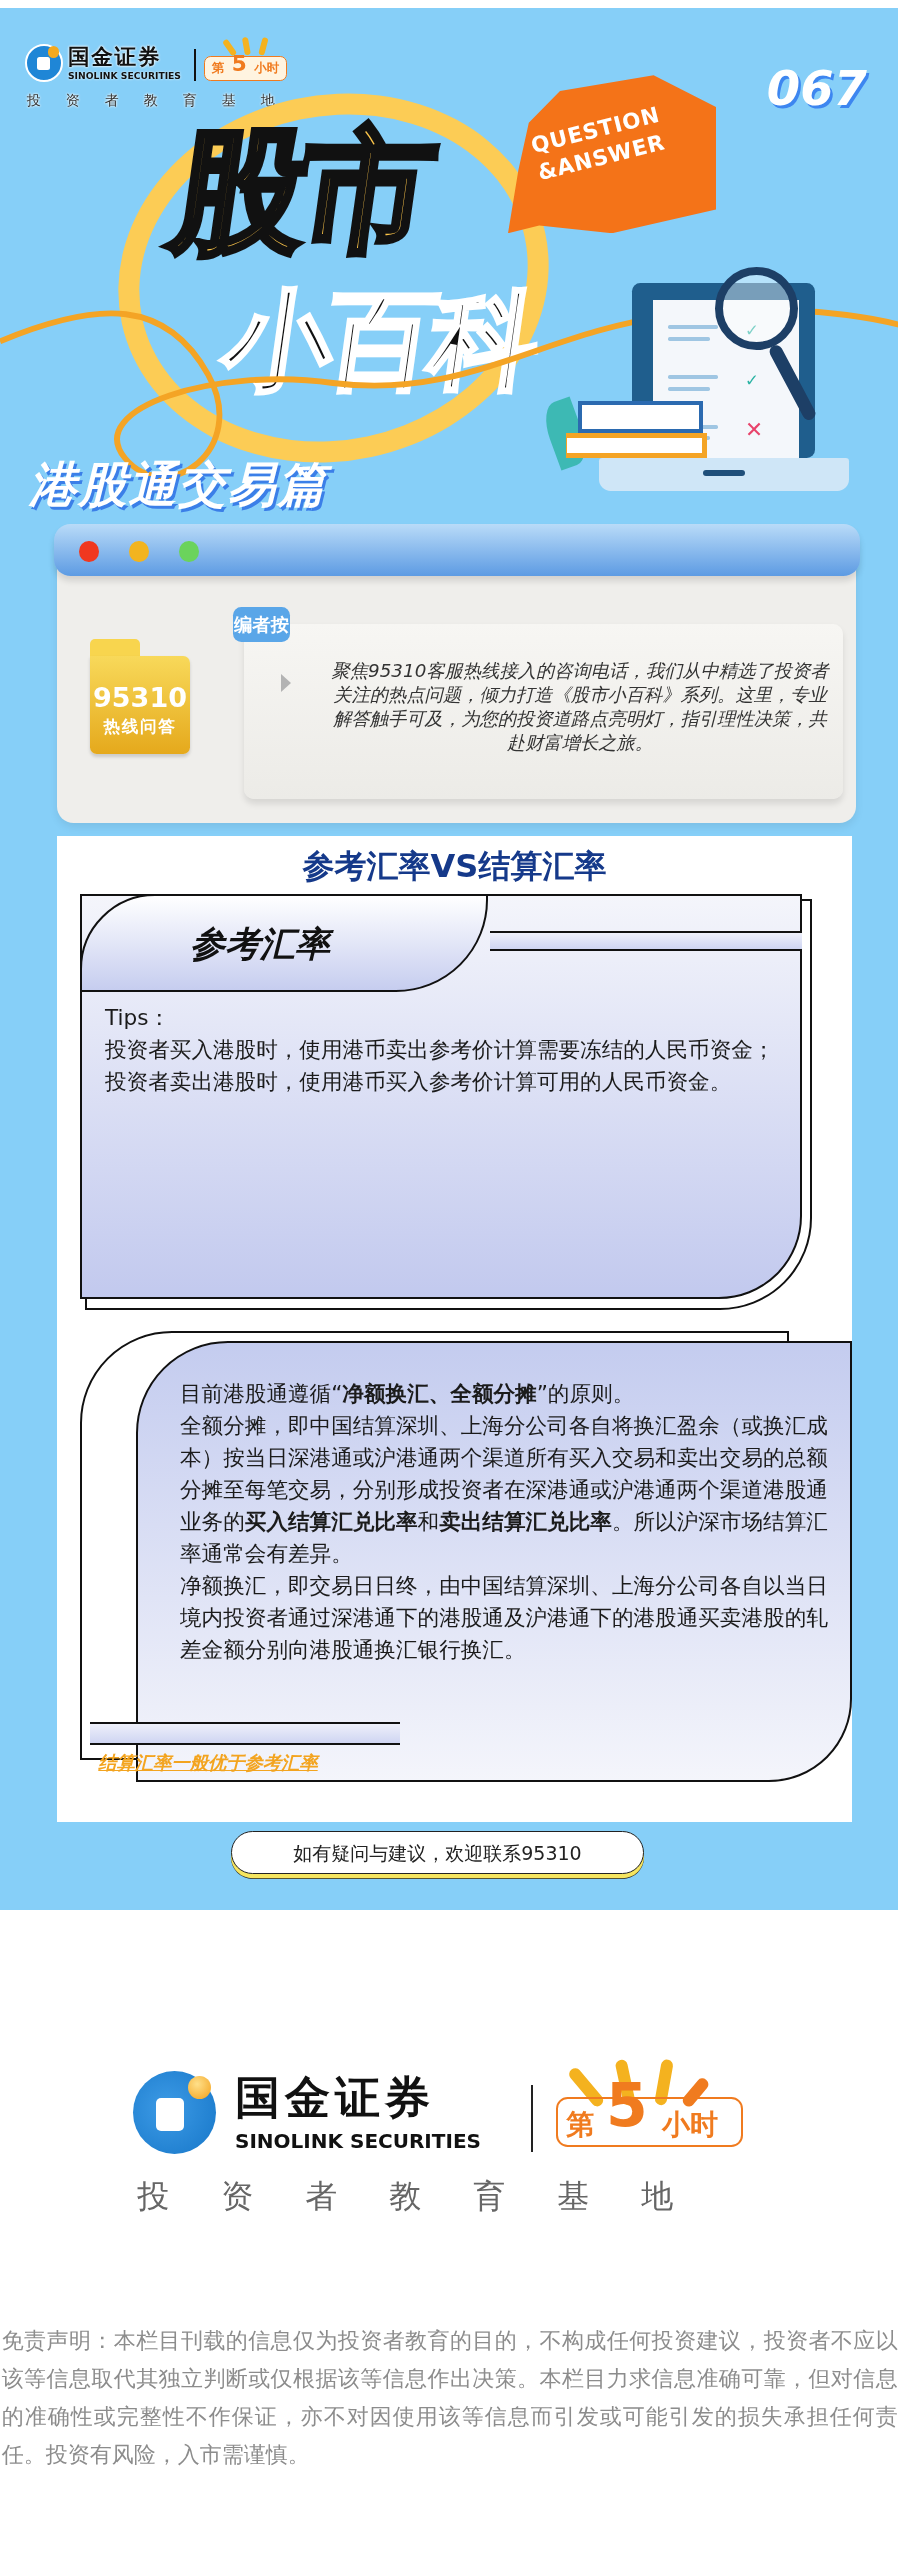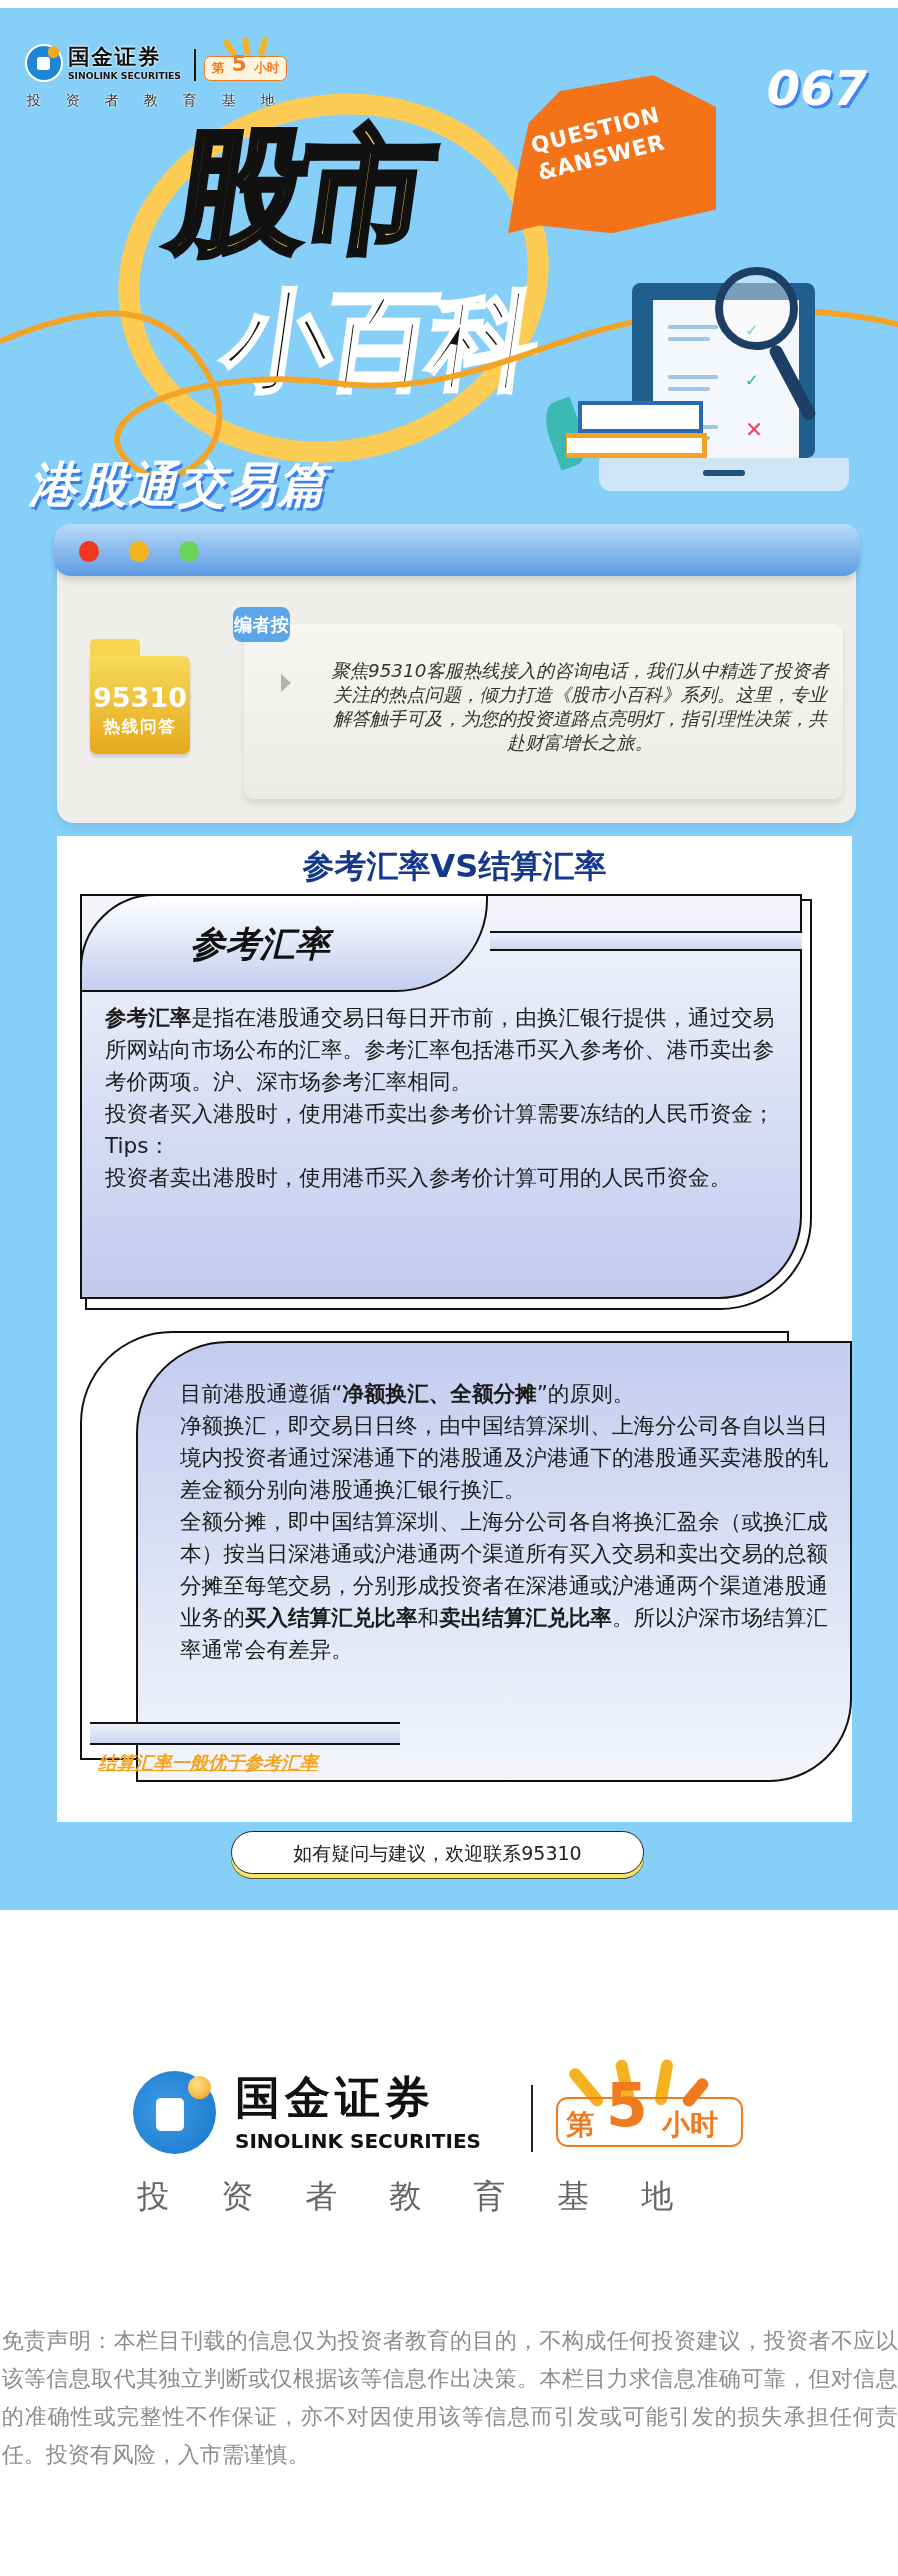--- a/index.html
+++ b/index.html
@@ -195,38 +195,37 @@
     </div>
 
     <div class="content">
       <div class="ctitle">参考汇率VS结算汇率</div>
 
       <div class="ref-wrap">
         <div class="ref-back"></div>
         <div class="ref-card">
           <div class="ref-stripe"></div>
           <div class="ref-text">
-            <p><b>参考汇率</b><span>是指在港股通交易日每日开市前，由换汇银行提供，通过交易所网站向市场公布的汇率。参考汇率包括港币买入参考价、港币卖出参考价两项。沪、深市场参考汇率相同。</span></p>
+            <p>Tips：</p>
             <p>投资者买入港股时，使用港币卖出参考价计算需要冻结的人民币资金；</p>
-            <p>Tips：</p>
             <p>投资者卖出港股时，使用港币买入参考价计算可用的人民币资金。</p>
           </div>
         </div>
         <div class="ref-tab">
           <span>参考汇率</span>
         </div>
       </div>
 
       <div class="set-wrap">
         <div class="set-back"></div>
         <div class="set-card">
           <div class="set-text">
             <p><span>目前港股通遵循“</span><b>净额换汇、全额分摊</b><span>”的原则。</span></p>
+            <p><span>全额分摊，即中国结算深圳、上海分公司各自将换汇盈余（或换汇成本）按当日深港通或沪港通两个渠道所有买入交易和卖出交易的总额分摊至每笔交易，分别形成投资者在深港通或沪港通两个渠道港股通业务的</span><b>买入结算汇兑比率</b><span>和</span><b>卖出结算汇兑比率</b><span>。所以沪深市场结算汇率通常会有差异。</span></p>
             <p>净额换汇，即交易日日终，由中国结算深圳、上海分公司各自以当日境内投资者通过深港通下的港股通及沪港通下的港股通买卖港股的轧差金额分别向港股通换汇银行换汇。</p>
-            <p><span>全额分摊，即中国结算深圳、上海分公司各自将换汇盈余（或换汇成本）按当日深港通或沪港通两个渠道所有买入交易和卖出交易的总额分摊至每笔交易，分别形成投资者在深港通或沪港通两个渠道港股通业务的</span><b>买入结算汇兑比率</b><span>和</span><b>卖出结算汇兑比率</b><span>。所以沪深市场结算汇率通常会有差异。</span></p>
           </div>
         </div>
         <div class="set-stripe"></div>
         <div class="set-note">结算汇率一般优于参考汇率</div>
       </div>
     </div>
   </div>
 
   <div class="contact-pill">如有疑问与建议，欢迎联系95310</div>
 

